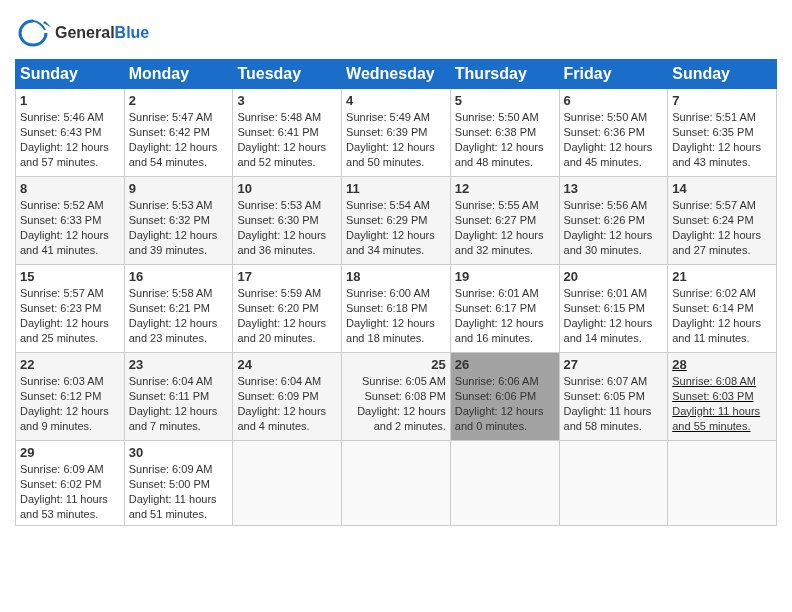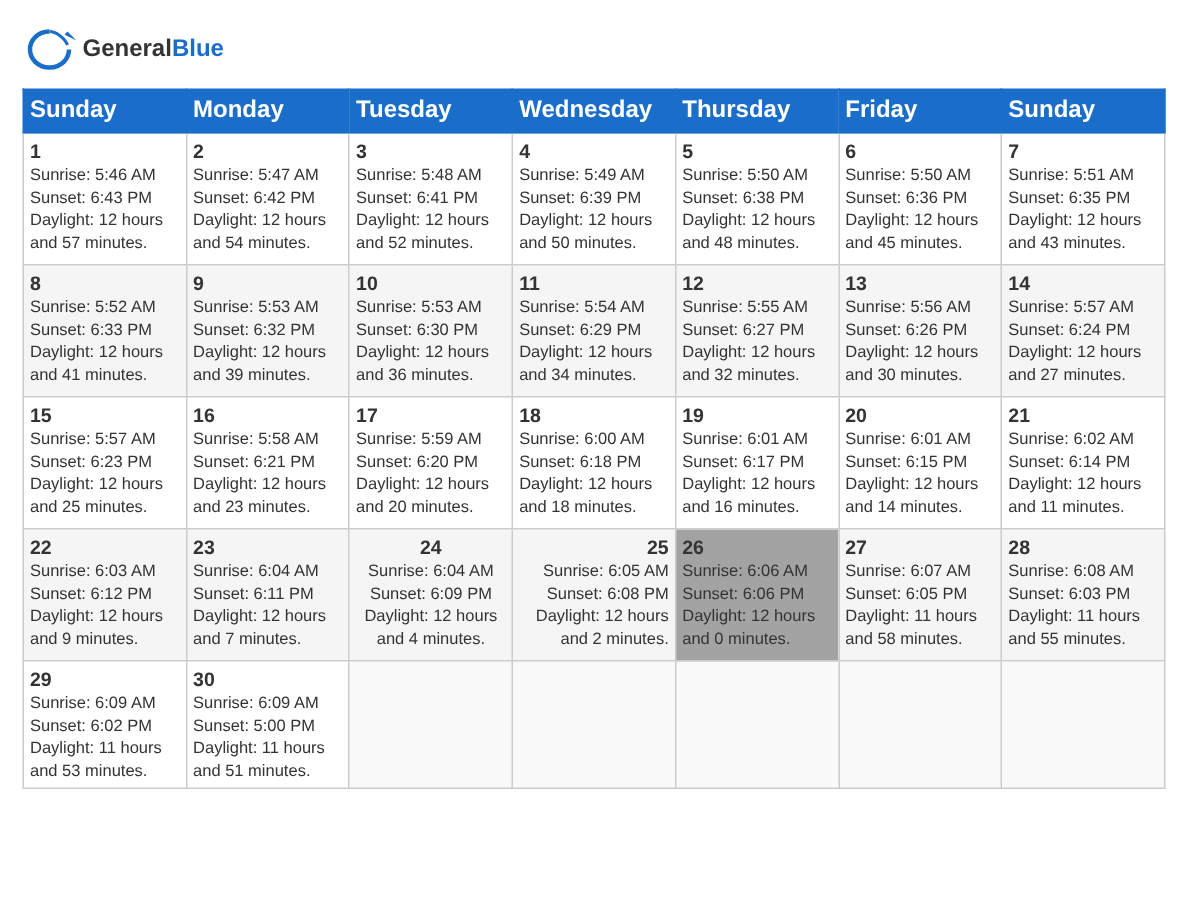--- a/index.html
+++ b/index.html
@@ -303,21 +303,21 @@
         </div>
       </td>
           <td style="background: rgb(245, 245, 245);">
         <span class="day-num">23</span>
         <div class="day-info">
           <span>Sunrise: 6:04 AM</span><br>
           <span>Sunset: 6:11 PM</span><br>
           <span>Daylight: 12 hours and 7 minutes.</span>
         </div>
       </td>
-          <td style="background: rgb(245, 245, 245); text-align: center;">
+          <td style="background: rgb(245, 245, 245);">
         <span class="day-num">24</span>
         <div class="day-info">
           <span>Sunrise: 6:04 AM</span><br>
           <span>Sunset: 6:09 PM</span><br>
           <span>Daylight: 12 hours and 4 minutes.</span>
         </div>
       </td>
           <td style="background: rgb(245, 245, 245); text-align: right;">
         <span class="day-num">25</span>
         <div class="day-info">
@@ -335,21 +335,21 @@
         </div>
       </td>
           <td style="background: rgb(245, 245, 245);">
         <span class="day-num">27</span>
         <div class="day-info">
           <span>Sunrise: 6:07 AM</span><br>
           <span>Sunset: 6:05 PM</span><br>
           <span>Daylight: 11 hours and 58 minutes.</span>
         </div>
       </td>
-          <td style="background: rgb(245, 245, 245);">
+          <td style="background: rgb(245, 245, 245); text-decoration: underline;">
         <span class="day-num">28</span>
         <div class="day-info">
           <span>Sunrise: 6:08 AM</span><br>
           <span>Sunset: 6:03 PM</span><br>
           <span>Daylight: 11 hours and 55 minutes.</span>
         </div>
       </td>
         </tr>
         <tr style="height: 70px;">
           <td>

